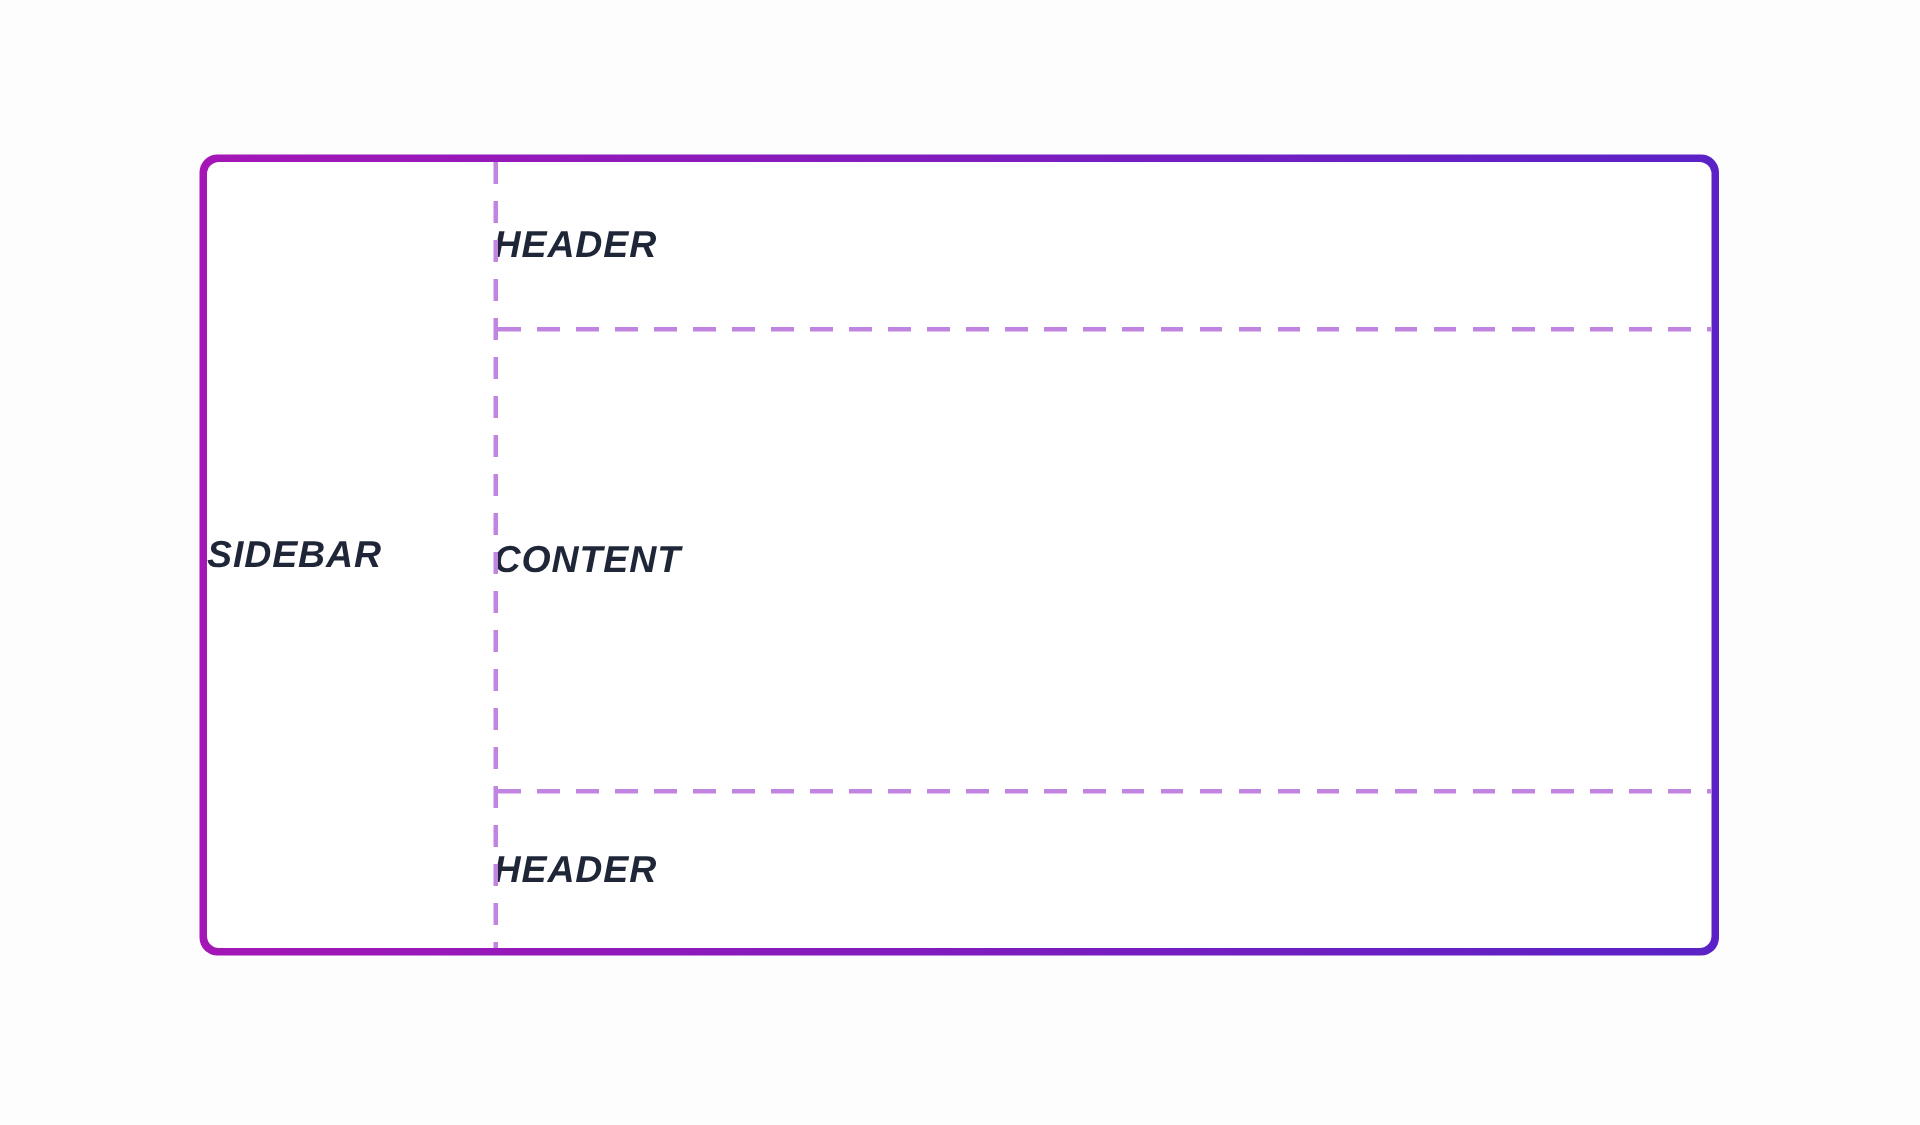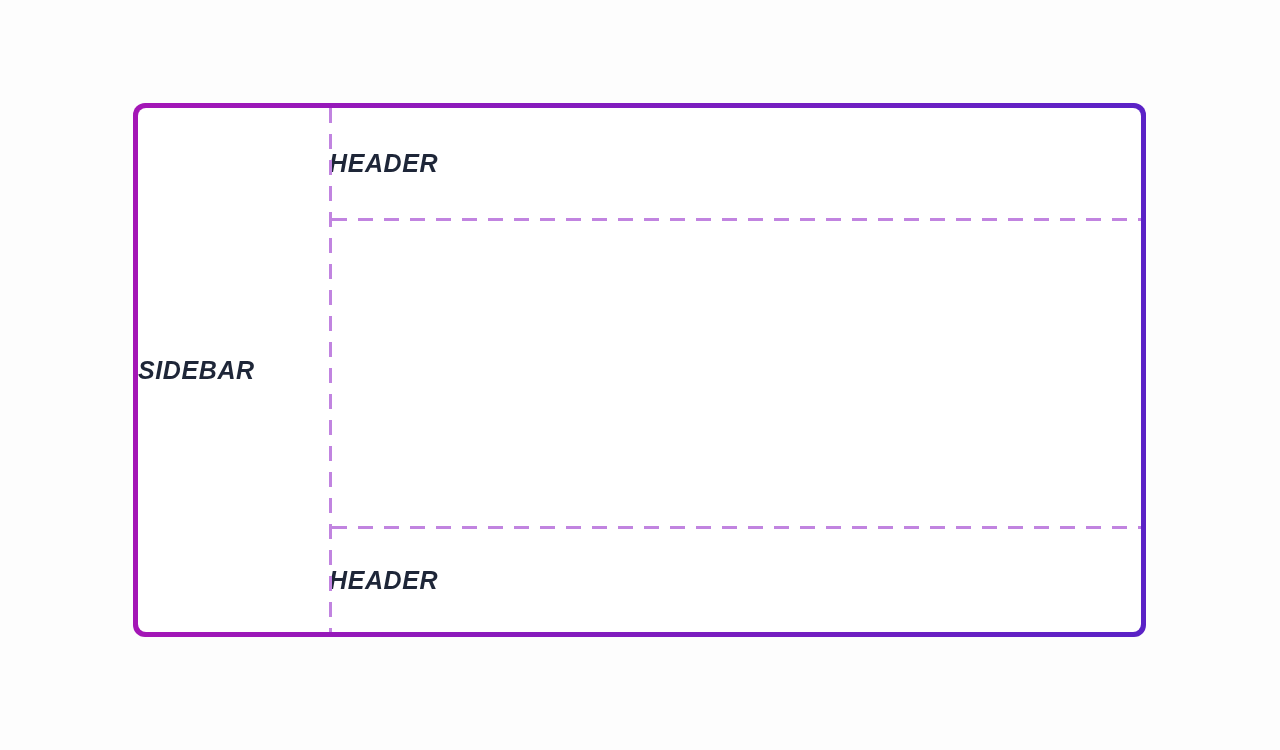--- a/index.html
+++ b/index.html
@@ -98,20 +98,23 @@
     <div class="frame-inner">
 
       <div class="region region-sidebar">
         <span class="region-label">SIDEBAR</span>
       </div>
 
       <div class="region region-header">
         <span class="region-label">HEADER</span>
       </div>
 
+      <div class="region region-content">
+        <span class="region-label">CONTENT</span>
+      </div>
 
       <div class="region region-footer">
         <span class="region-label">HEADER</span>
       </div>
 
       <div class="divider-vertical"></div>
       <div class="divider-horizontal divider-header"></div>
       <div class="divider-horizontal divider-footer"></div>
 
     </div>

